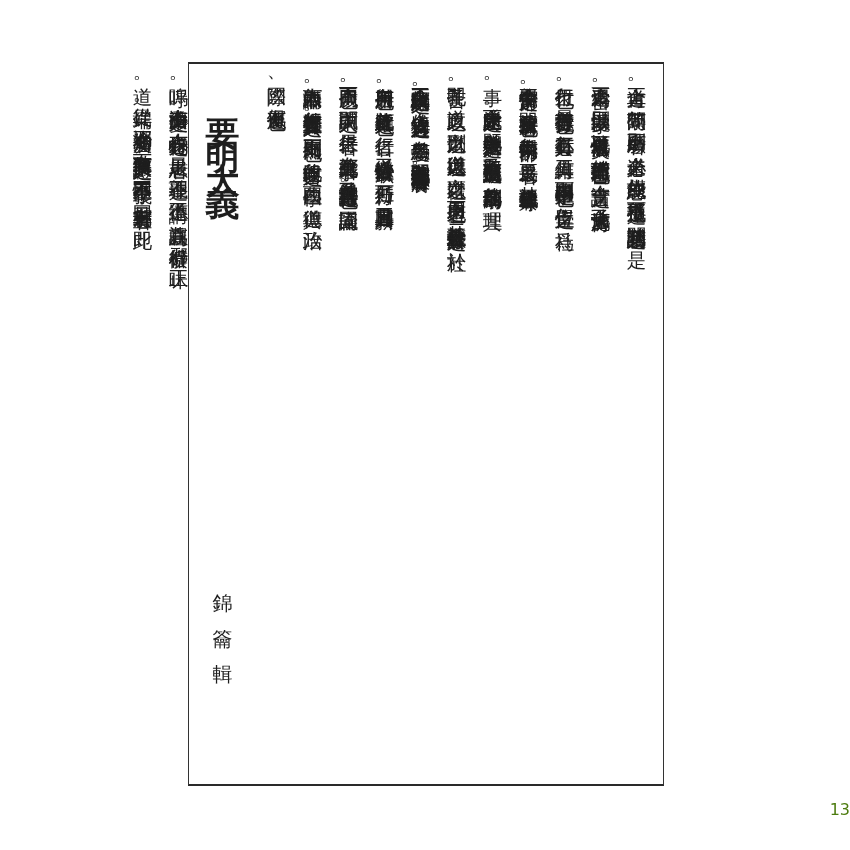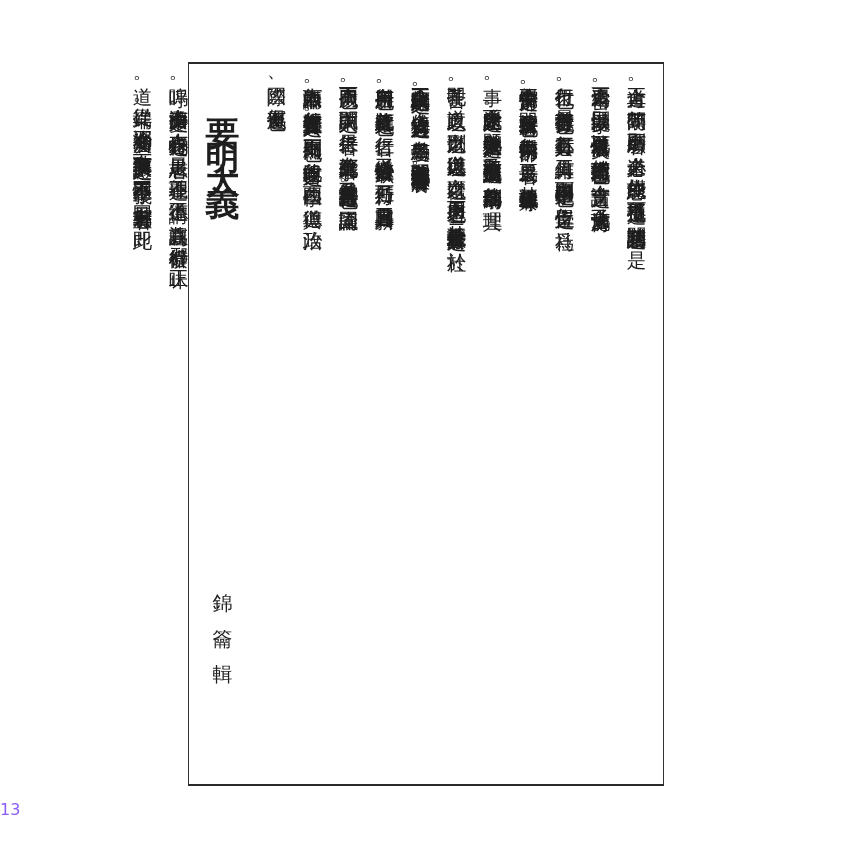--- a/index.html
+++ b/index.html
@@ -10,22 +10,22 @@
            border-left:1.5px solid #333; border-right:1.5px solid #333; box-sizing:border-box; }
   .body-cols { position:absolute; top:72px; height:706px; right:196px;
                display:flex; flex-direction:row-reverse; gap:0; }
   .col { writing-mode: vertical-rl; font-size:19.5px; line-height:36px; width:36px;
          height:706px; letter-spacing:0.6px; white-space:nowrap; overflow:hidden; }
   .title-col { writing-mode: vertical-rl; width:50px; height:706px; position:relative; }
   .title { font-size:34px; font-weight:bold; letter-spacing:22px; position:absolute;
            top:20px; left:4px; }
   .byline { font-size:20px; letter-spacing:36px; position:absolute; top:505px; left:14px; }
   .gap-col { width:12px; }
-  .page-num { position:absolute; top:800px; left:0; width:850px; text-align:left;
-              font-family:"DejaVu Sans", sans-serif; font-size:16px; color:#8b5cf6; }
+  .page-num { position:absolute; top:800px; left:0; width:850px; text-align:right;
+              font-family:"DejaVu Sans", sans-serif; font-size:16px; color:#4d7c0f; }
 </style>
 </head>
 <body>
 
 <div class="frame"></div>
 
 <div class="body-cols">
   <div class="col">方合正道。苟無學問。則己所不願者。未必合道。故僅能忠恕。祇可稱違道不遠。試問其語意之發明。是</div>
   <div class="col">否更爲週密。則以博愛二字。疑孔道者可憬然悟矣。然此猶指虛理而言也。今請實言之。夫孔子言濟施博</div>
   <div class="col">衆行仁也。景尊言博愛亦行仁也。行仁必有工具。工具維何。則西國科學中之仁學也。仁學之位置。爲社</div>

